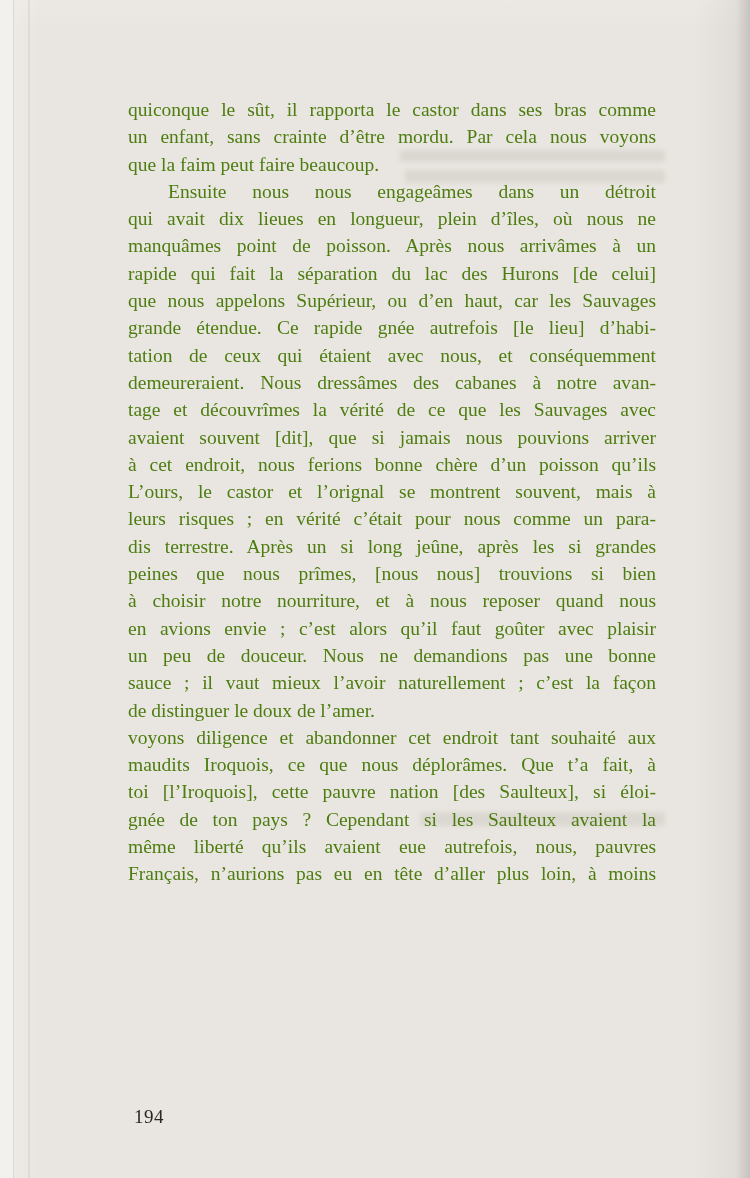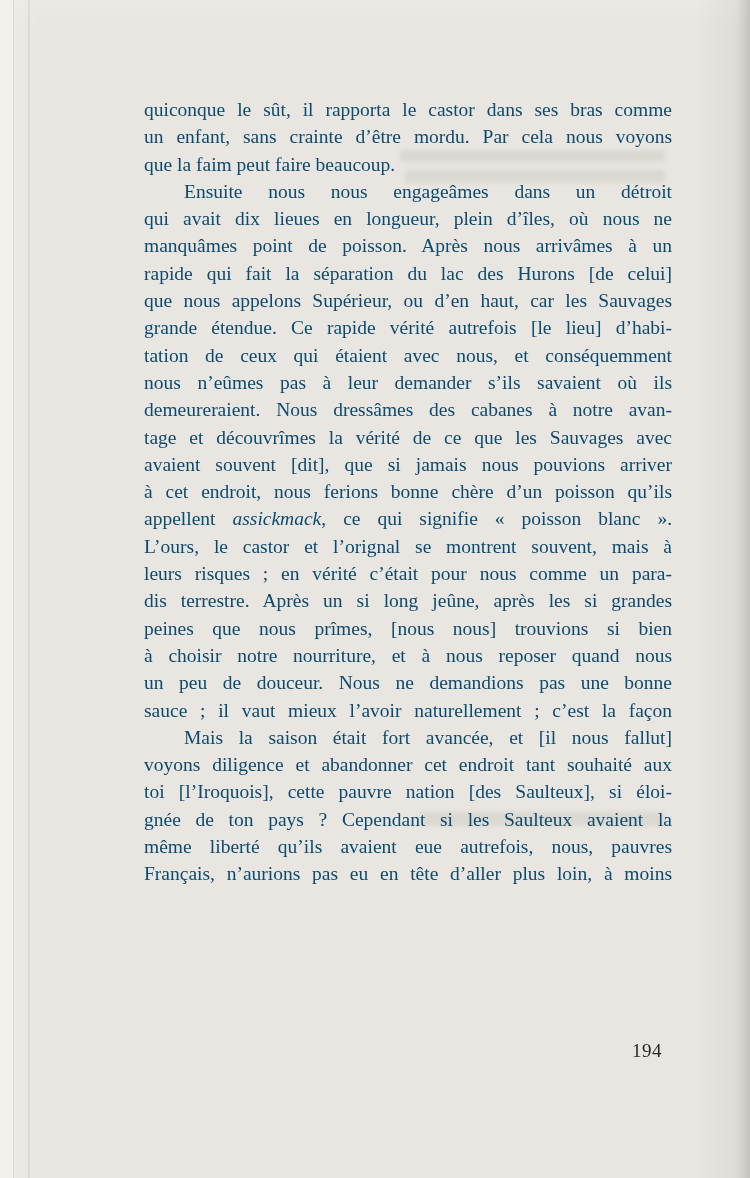--- a/index.html
+++ b/index.html
@@ -39,24 +39,24 @@
   }
   .ghost {
     position: absolute;
     background: rgba(128,120,106,0.13);
     filter: blur(2px);
     border-radius: 2px;
   }
   
   .text-block {
     position: absolute;
-    left: 144px;
+    left: 128px;
     top: 96px;
     width: 528px;
-    color: #0c4a6e;
+    color: #4d7c0f;
     font-size: 19.5px;
   }
   .line {
     height: 27.3px;
     line-height: 27.3px;
     text-align: justify;
     text-align-last: justify;
     white-space: normal;
     overflow: visible;
   }
@@ -64,23 +64,23 @@
     text-align: center;
     text-align-last: left;
   }
   .line.indent {
     text-indent: 40px;
   }
   .it { font-style: italic; }
   .folio {
     position: absolute;
     left: 134px;
-    top: 1040px;
+    top: 1106px;
     width: 528px;
-    text-align: right;
+    text-align: left;
     font-size: 19px;
     color: #2a2723;
     letter-spacing: 0.5px;
   }
 </style>
 </head>
 <body>
 
 <div class="scan-base"></div>
 <div class="page-edge-left"></div>
@@ -92,36 +92,36 @@
 
 <div class="text-block">
   <div class="line">quiconque le sût, il rapporta le castor dans ses bras comme</div>
   <div class="line">un enfant, sans crainte d’être mordu. Par cela nous voyons</div>
   <div class="line end">que la faim peut faire beaucoup.</div>
   <div class="line indent">Ensuite nous nous engageâmes dans un détroit</div>
   <div class="line">qui avait dix lieues en longueur, plein d’îles, où nous ne</div>
   <div class="line">manquâmes point de poisson. Après nous arrivâmes à un</div>
   <div class="line">rapide qui fait la séparation du lac des Hurons [de celui]</div>
   <div class="line">que nous appelons Supérieur, ou d’en haut, car les Sauvages</div>
-  <div class="line">grande étendue. Ce rapide vérité autrefois [le lieu] d’habi-</div>
+  <div class="line">grande étendue. Ce rapide gnée autrefois [le lieu] d’habi-</div>
   <div class="line">tation de ceux qui étaient avec nous, et conséquemment</div>
-  <div class="line">nous n’eûmes pas à leur demander s’ils savaient où ils</div>
   <div class="line">demeureraient. Nous dressâmes des cabanes à notre avan-</div>
   <div class="line">tage et découvrîmes la vérité de ce que les Sauvages avec</div>
   <div class="line">avaient souvent [dit], que si jamais nous pouvions arriver</div>
   <div class="line">à cet endroit, nous ferions bonne chère d’un poisson qu’ils</div>
-  <div class="line"><span>appellent </span><span class="it">assickmack</span><span>, ce qui signifie «&nbsp;poisson blanc&nbsp;».</span></div>
   <div class="line">L’ours, le castor et l’orignal se montrent souvent, mais à</div>
   <div class="line">leurs risques ; en vérité c’était pour nous comme un para-</div>
   <div class="line">dis terrestre. Après un si long jeûne, après les si grandes</div>
   <div class="line">peines que nous prîmes, [nous nous] trouvions si bien</div>
   <div class="line">à choisir notre nourriture, et à nous reposer quand nous</div>
+  <div class="line">en avions envie ; c’est alors qu’il faut goûter avec plaisir</div>
   <div class="line">un peu de douceur. Nous ne demandions pas une bonne</div>
   <div class="line">sauce ; il vaut mieux l’avoir naturellement ; c’est la façon</div>
-  <div class="line indent">Mais la saison était fort avancée, et [il nous fallut]</div>
+  <div class="line end">de distinguer le doux de l’amer.</div>
   <div class="line">voyons diligence et abandonner cet endroit tant souhaité aux</div>
+  <div class="line">maudits Iroquois, ce que nous déplorâmes. Que t’a fait, à</div>
   <div class="line">toi [l’Iroquois], cette pauvre nation [des Saulteux], si éloi-</div>
   <div class="line">gnée de ton pays ? Cependant si les Saulteux avaient la</div>
   <div class="line">même liberté qu’ils avaient eue autrefois, nous, pauvres</div>
   <div class="line">Français, n’aurions pas eu en tête d’aller plus loin, à moins</div>
 </div>
 
 <div class="folio">194</div>
 
 </body></html>

